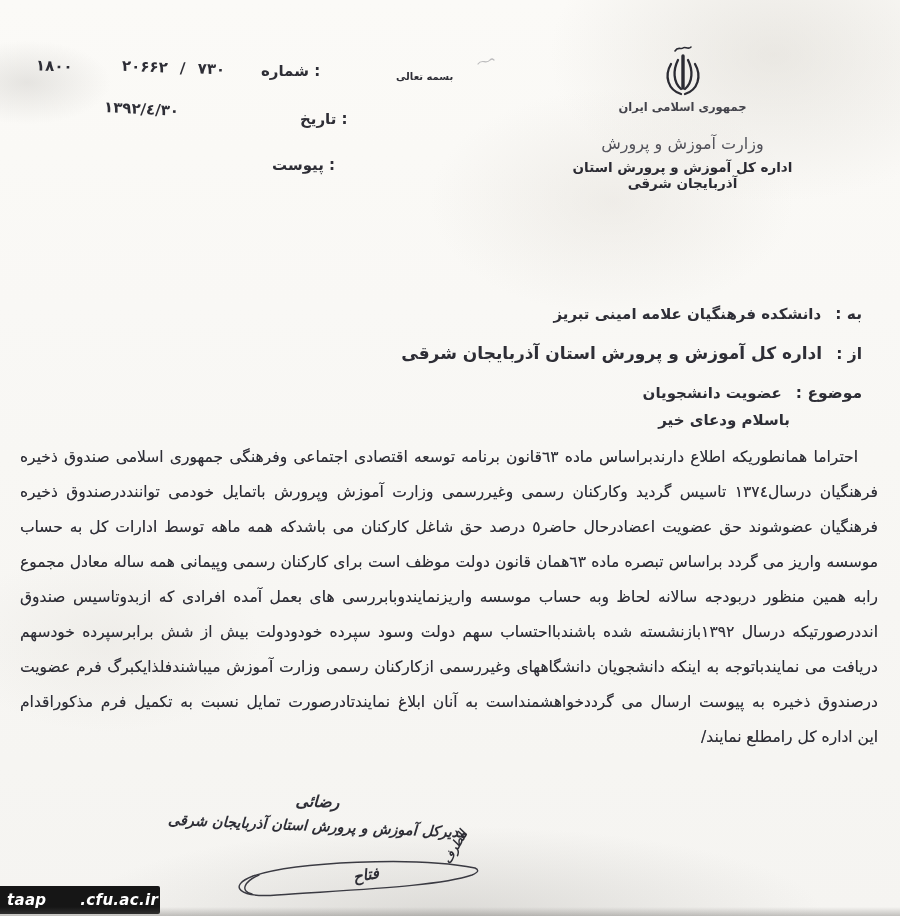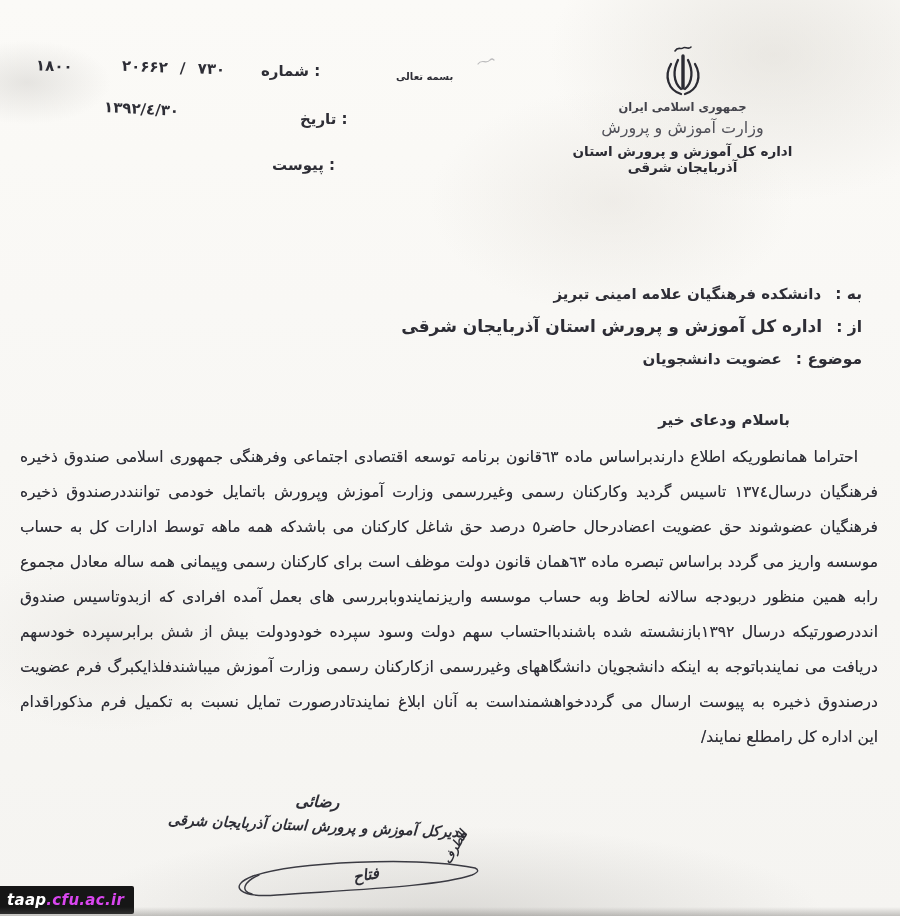--- a/index.html
+++ b/index.html
@@ -29,26 +29,26 @@
   #date-label{left:300px;top:110px;}
   #date-value{left:104px;top:100px;letter-spacing:1px;transform:rotate(3deg);}
   #att-label{left:272px;top:156px;}
   #bismillah{left:396px;top:71px;font-weight:bold;font-size:10px;}
   #stray-mark{left:477px;top:52px;opacity:.55;}
 
   
   .org-block{left:540px;top:44px;width:285px;text-align:center;direction:rtl;}
   .org-emblem{display:block;margin:0 auto;}
   .org-country{margin-top:2px;font-size:11.5px;font-weight:bold;color:#43434b;letter-spacing:.5px;}
-  .org-ministry{margin-top:4px;font-size:16px;color:#52525a;letter-spacing:1px;}
+  .org-ministry{margin-top:20px;font-size:16px;color:#52525a;letter-spacing:1px;}
   .org-department{margin-top:6px;font-size:13.5px;font-weight:bold;color:#2b2b33;}
 
   
   .recipients{right:38px;top:284px;direction:rtl;text-align:right;}
-  .recip-row{margin-bottom:13px;white-space:nowrap;}
+  .recip-row{margin-bottom:13px;white-space:nowrap;margin-top:20px;}
   .r-label{font-weight:bold;font-size:15.5px;margin-left:14px;}
   .r-value{font-weight:bold;font-size:15px;}
   .recip-row.from .r-value{font-size:17px;}
 
   
   .salutation{right:110px;top:411px;font-weight:bold;font-size:15px;}
   .body-text{left:20px;right:22px;top:440px;direction:rtl;}
   .line{height:35px;line-height:35px;font-size:15.5px;overflow:hidden;
         text-align:justify;text-align-last:justify;
         text-shadow:0 0 .5px rgba(42,42,52,.55);}
@@ -61,24 +61,24 @@
   .sig-title{margin-top:7px;text-align:center;font-size:14.5px;font-weight:bold;font-style:italic;
              white-space:nowrap;transform:rotate(2.5deg);}
   .sig-flourish{position:absolute;left:80px;top:56px;}
   .sig-note{position:absolute;left:292px;top:48px;font-size:12px;font-weight:bold;font-style:italic;
             transform:rotate(-60deg);}
   .sig-hand{position:absolute;left:208px;top:74px;font-size:15px;font-weight:bold;font-style:italic;
             transform:rotate(-10deg);}
 
   
   .watermark{left:0;top:886px;height:28px;display:flex;align-items:center;
-             background:#161616;padding:0 10px 0 7px;border-radius:0 2px 2px 0;
+             background:#161616;padding:0 2px 0 7px;border-radius:0 2px 2px 0;
              font-style:italic;font-weight:bold;font-size:15px;letter-spacing:.3px;}
   .wm-prefix{color:#ffffff;}
-  .wm-suffix{color:#d946ef;}
+  .wm-suffix{color:#ffffff;margin-left:34px;}
 </style>
 </head>
 <body>
 
 <div class="scan">
 
   <span class="abs typed" id="num-label">شماره :</span>
   <span class="abs typed" id="num-value">۷۳۰ / ۲۰۶۶۲</span>
   <span class="abs typed" id="num-extra">۱۸۰۰</span>
   <span class="abs typed" id="date-label">تاریخ :</span>

